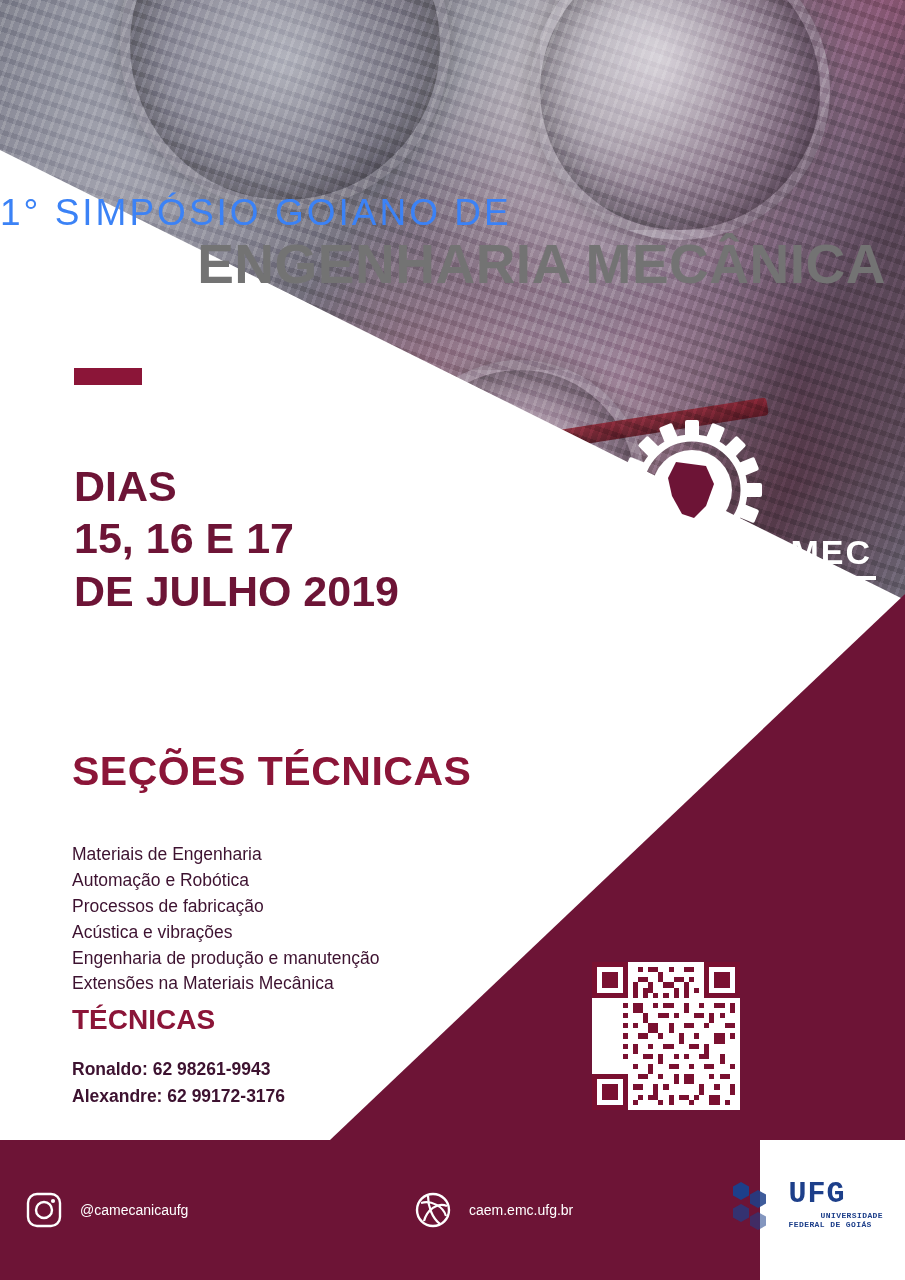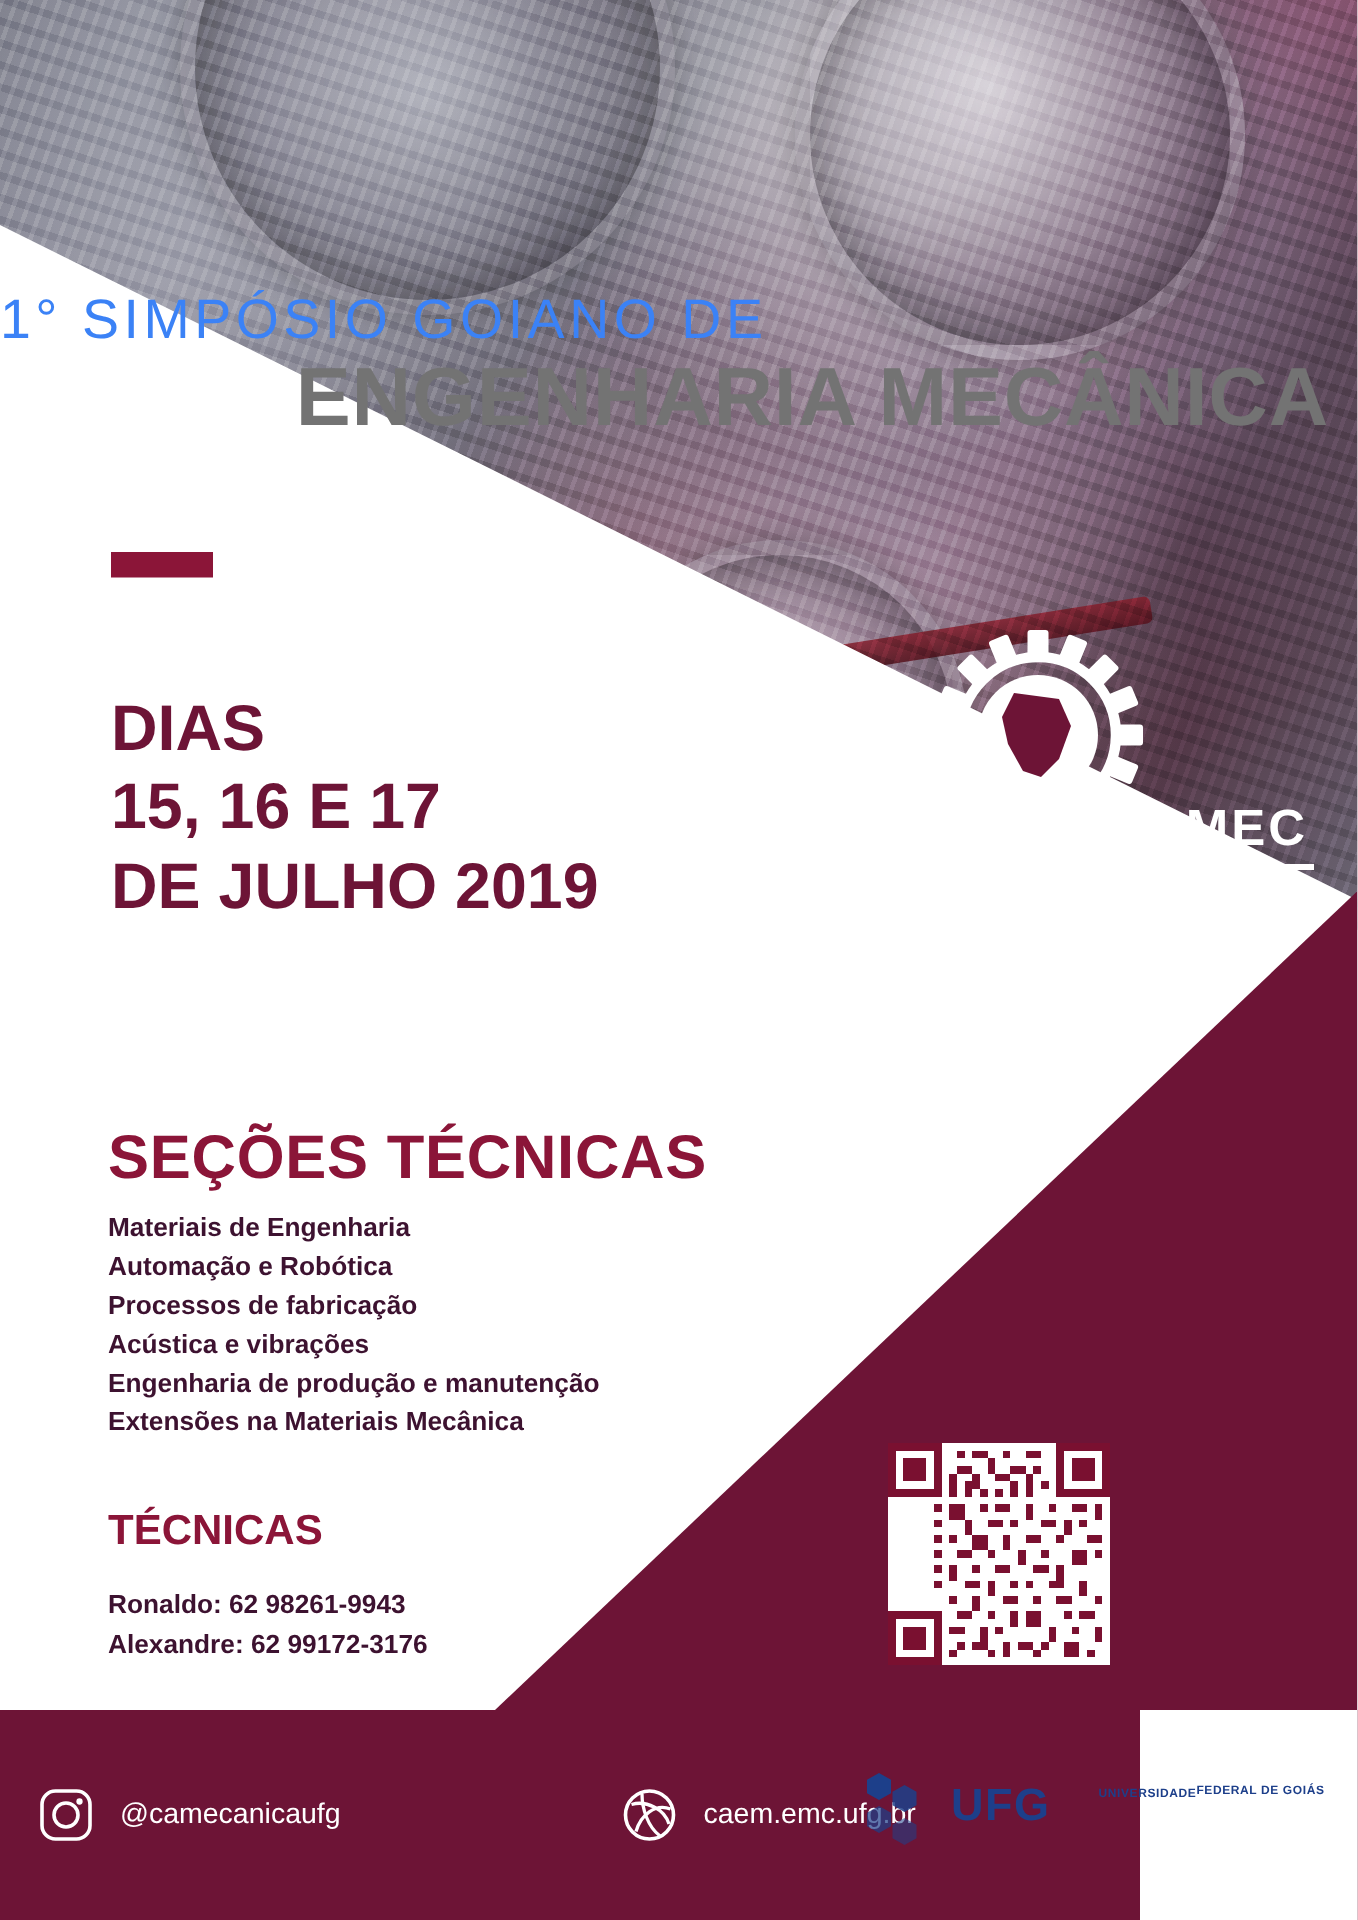--- a/index.html
+++ b/index.html
@@ -101,22 +101,22 @@
   .logo-underline {
     position:absolute; right:14px; bottom:10px; width:152px; height:4px; background:#ffffff;
   }
 
   
   .sec-title {
     position:absolute; left:72px; top:748px;
     color:#8b1538; font-weight:bold; font-size:41px; letter-spacing:0.5px;
   }
   .sec-list {
-    position:absolute; left:72px; top:806px;
-    color:#3d1230; font-weight:bold; font-size:17.5px; line-height:1.48;
+    position:absolute; left:72px; top:842px;
+    color:#3d1230; font-weight:normal; font-size:17.5px; line-height:1.48;
   }
 
   
   .duv-title {
     position:absolute; left:72px; top:1004px;
     color:#8b1538; font-weight:bold; font-size:28px;
   }
   .duv-list {
     position:absolute; left:72px; top:1056px;
     color:#3d1230; font-weight:bold; font-size:17.5px; line-height:1.55;
@@ -133,28 +133,28 @@
   .bottom {
     position:absolute; left:0; top:1140px; width:905px; height:140px;
     background:#6d1436;
   }
   .bottom-white {
     position:absolute; right:0; top:1140px; width:145px; height:140px;
     background:#ffffff;
   }
   .soc {
     position:absolute; display:flex; align-items:center; gap:18px;
-    color:#ffffff; font-size:19px;
+    color:#ffffff; font-size:14px;
   }
   .soc1 { left:26px; top:1192px; }
   .soc2 { left:415px; top:1192px; }
   .ico-box { width:36px; height:36px; display:block; }
 
   .ufg { position:absolute; right:22px; top:1178px; display:flex; align-items:center; gap:9px; }
-  .ufg-text { display:flex; flex-direction:row; line-height:1; }
+  .ufg-text { display:flex; flex-direction:column; line-height:1;font-family:Liberation Mono, monospace; }
   .ufg-main { color:#1d3f8a; font-weight:bold; font-size:30px; letter-spacing:1px; }
   .ufg-sub1 { color:#1d3f8a; font-size:8px; font-weight:bold; letter-spacing:0.4px; margin-top:3px;margin-left:32px; }
   .ufg-sub2 { color:#1d3f8a; font-size:8px; font-weight:bold; letter-spacing:0.4px; margin-top:1px; }
 </style>
 </head>
 <body>
 
 <div class="poster">
 
   <div class="photo">

